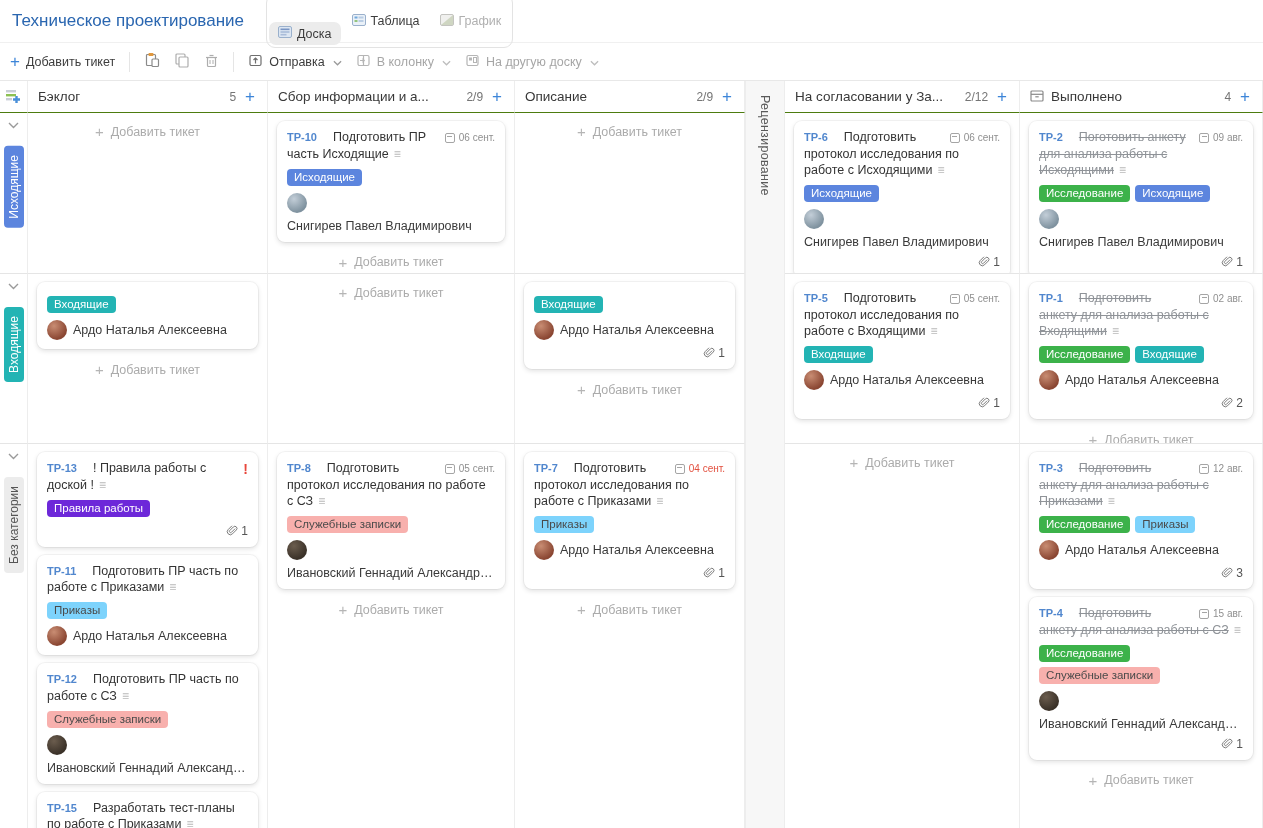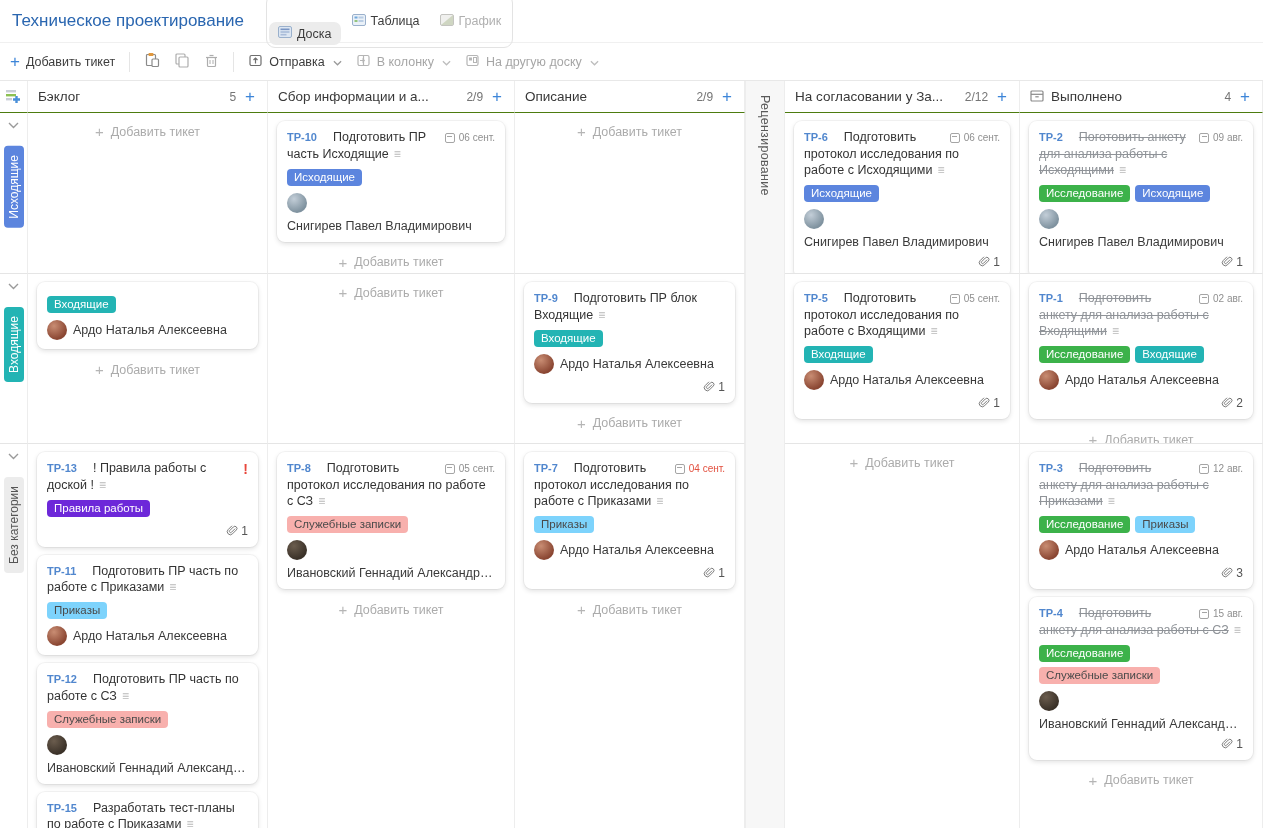--- a/index.html
+++ b/index.html
@@ -347,21 +347,20 @@
 
   <div class="cell gr3 gc3">
     <div class="ghost">
         <span class="gplus">+</span>
         <span>Добавить тикет</span>
       </div>
   </div>
 
   <div class="cell gr3 gc4">
     <div class="card">
-      <div class="card-title"><span class="key">ТР-9</span><span class="t">Подготовить ПР блок Входящие</span><span class="desc-icon">≡</span></div>
       <div class="tags">
           <span class="tag tag-teal">Входящие</span>
         </div>
       <div class="card-bottom">
           <span class="avatar av-ar"></span>
           <span class="assignee">Ардо Наталья Алексеевна</span>
           <span class="attach">
             <svg width="12" height="12" viewBox="0 0 16 16">
               <path d="M11.8 5.2 7.3 9.7a1.6 1.6 0 1 1-2.3-2.3l4.8-4.8a2.8 2.8 0 0 1 4 4l-5.2 5.2a4 4 0 0 1-5.7-5.7L7.6 1.4" stroke="#777" fill="none" stroke-width="1.3" stroke-linecap="round"></path>
             </svg>

